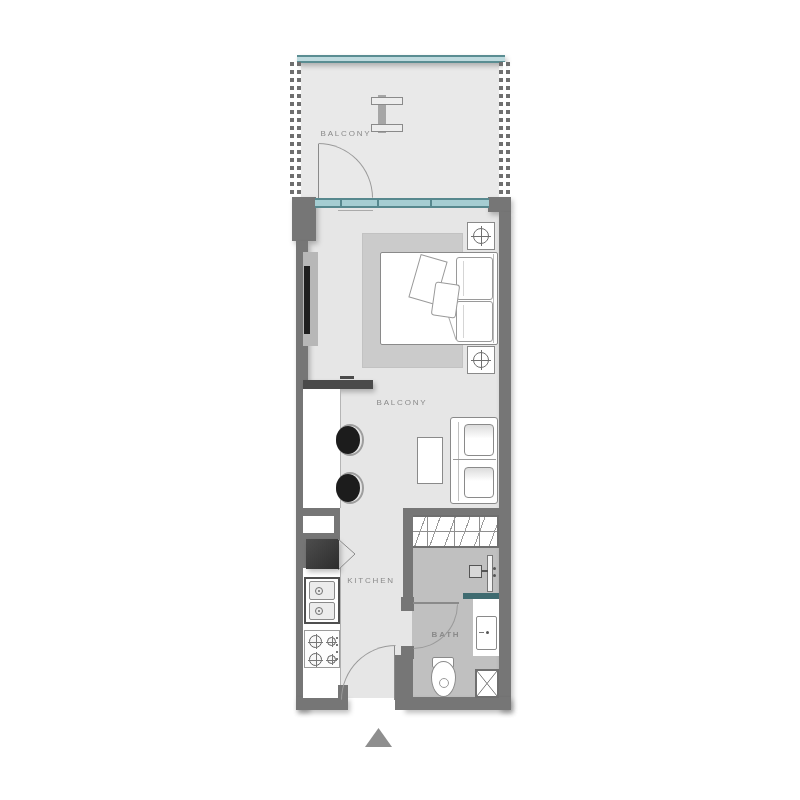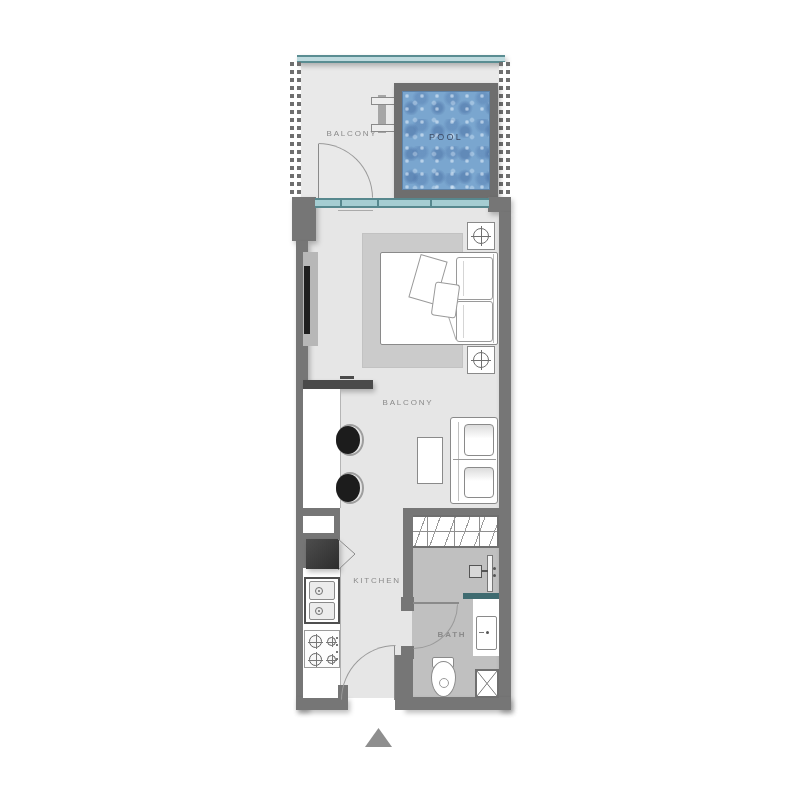--- a/index.html
+++ b/index.html
@@ -6,21 +6,21 @@
   #stage{position:relative;width:800px;height:800px;background:#ffffff;overflow:hidden;
          font-family:"Liberation Sans",sans-serif;}
   #stage *{box-sizing:border-box;}
   .a{position:absolute;}
   .wall{background:#767676;}
   .sh{box-shadow:2px 3px 5px rgba(0,0,0,.25);}
   .floor{background:#e6e6e6;}
   .bathfloor{background:#c0c0c0;}
   .wb{background:#fff;border:1px solid #8a8a8a;}
   .label{position:absolute;font-size:8px;letter-spacing:1.8px;color:#8a8a8a;
-         white-space:nowrap;transform:translate(-50%,-50%);margin-left:6px;}
+         white-space:nowrap;transform:translate(-50%,-50%);}
   
   .railing{background:linear-gradient(180deg,#5a8d92 0 2px,#bedade 2px 6px,#5a8d92 6px 8px);}
   .louver{background-image:
       linear-gradient(90deg,rgba(0,0,0,0) 0 4px,#fff 4px 7px,rgba(0,0,0,0) 7px 11px),
       repeating-linear-gradient(180deg,#6f6f6f 0 4px,rgba(0,0,0,0) 4px 8px);}
   .window{background:#a5cdd2;border-top:2px solid #57888e;border-bottom:2px solid #57888e;}
   .mullion{position:absolute;top:0;bottom:0;width:2px;background:#57888e;}
   
   .poolframe{background:#6e6e6e;}
   .poolwater{position:absolute;left:8px;top:8px;width:88px;height:99px;
@@ -76,25 +76,20 @@
 
   <div class="a floor" style="left:301px;top:62px;width:198px;height:136px;background:#e9e9e9;"></div>
   <div class="a railing sh" style="left:297px;top:55px;width:208px;height:8px;"></div>
   <div class="a louver" style="left:290px;top:62px;width:11px;height:136px;"></div>
   <div class="a louver" style="left:499px;top:62px;width:11px;height:136px;"></div>
 
   <div class="a" style="left:378px;top:95px;width:8px;height:38px;background:#a6a6a6;"></div>
   <div class="a" style="left:371px;top:97px;width:32px;height:8px;background:#ededed;border:1px solid #8a8a8a;"></div>
   <div class="a" style="left:371px;top:124px;width:32px;height:8px;background:#ededed;border:1px solid #8a8a8a;"></div>
 
-  <div class="a poolframe sh" style="left:394px;top:83px;width:104px;height:115px;">
-    <div class="poolwater">
-      <span class="pool-label">POOL</span>
-    </div>
-  </div>
 
   <div class="label" style="left:346px;top:133px;">BALCONY</div>
   <div class="leaf" style="left:318px;top:144px;width:1px;height:55px;"></div>
   <div class="arc arc-ne" style="left:318px;top:143px;width:55px;height:55px;"></div>
 
   <div class="a floor" style="left:308px;top:208px;width:191px;height:490px;"></div>
   <div class="a bathfloor" style="left:412px;top:515px;width:87px;height:182px;"></div>
 
   <div class="a wall sh" style="left:292px;top:197px;width:24px;height:44px;"></div>
   <div class="a wall sh" style="left:488px;top:197px;width:23px;height:15px;"></div>

